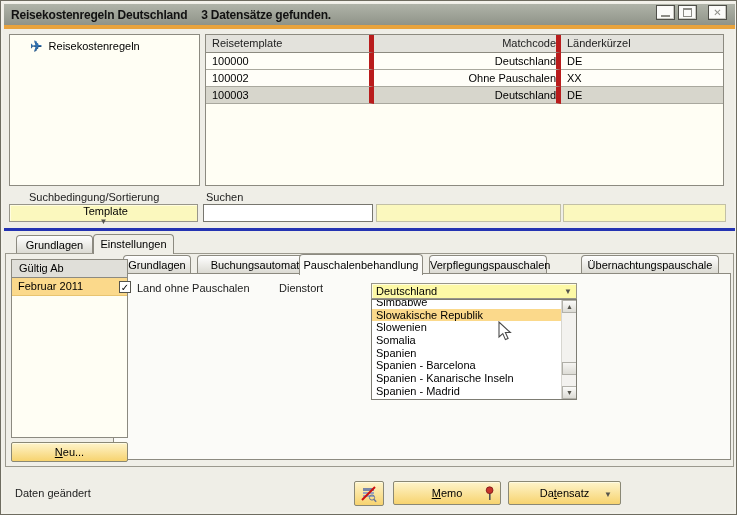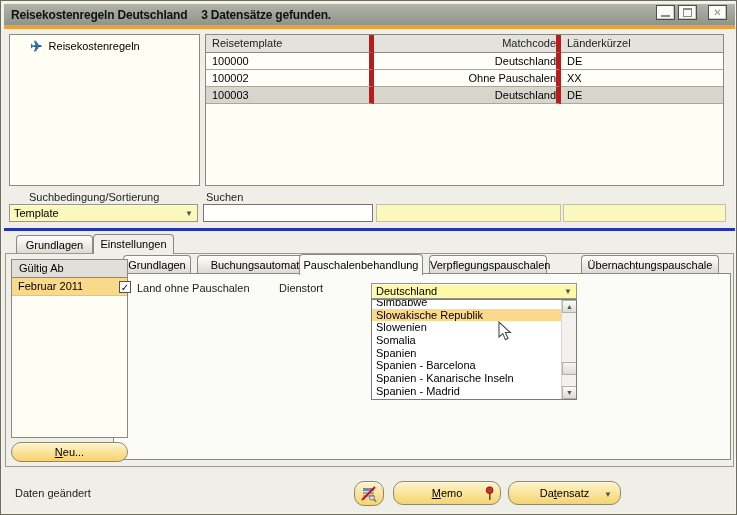--- a/index.html
+++ b/index.html
@@ -64,21 +64,21 @@
                  background:#FBFBF8; border:1px solid #8C8A80; z-index:3; }
 
   
   .validity-header { position:absolute; left:10px; top:258px; width:117px; height:19px; background:#E0DFD9;
                      border:1px solid #8C8A80; padding:2px 0 0 7px; z-index:4; }
   .validity-list { position:absolute; left:10px; top:276px; width:117px; height:161px;
                    background:#FFFEF4; border:1px solid #8C8A80; z-index:4; }
   .validity-item { height:18px; background:#FBD98B; padding:2px 0 0 6px; border-bottom:1px solid #E8C470; }
 
   .gold-btn { position:absolute; background:linear-gradient(#FEF4CB,#F7D36F); border:1px solid #8A8875;
-              border-radius:10px; text-align:center; box-shadow:inset 0 1px 0 #FFFBE2; z-index:4;
+              border-radius:2px; text-align:center; box-shadow:inset 0 1px 0 #FFFBE2; z-index:4;
               display:flex; align-items:center; justify-content:center; }
   .key { text-decoration:underline; }
 
   
   .checkbox { position:absolute; left:118px; top:280px; width:12px; height:12px; background:#FFF;
               border:1px solid #55544C; z-index:5; text-align:center; line-height:11px; font-size:10px; font-weight:bold; }
   .dd-closed { left:370px; top:282px; width:206px; height:16px; z-index:5; background:#FDF9A6; }
   .dd-list { position:absolute; left:370px; top:298px; width:206px; height:101px; background:#FFFFFF;
              border:1px solid #7D7C73; z-index:20; overflow:hidden; }
   .dd-items { position:absolute; left:0; top:-4px; width:189px; }
@@ -146,21 +146,21 @@
     </div>
     <div class="trow tr selected">
       <div class="tcell c1">100003</div>
       <div class="tcell c2">Deutschland</div>
       <div class="tcell c3">DE</div>
     </div>
   </div>
 
   <div class="lbl" style="left:12px; top:190px;margin-left:16px;">Suchbedingung/Sortierung</div>
   <div class="lbl" style="left:205px; top:190px;">Suchen</div>
-  <div class="combo" style="left:8px; top:203px; width:189px; height:18px;">
+  <div class="combo" style="left:8px; top:203px; width:189px; height:18px;flex-direction:column;">
     <span class="cb-text">Template</span>
     <span class="cb-arrow">▼</span>
   </div>
   <input class="search-input" value="" style="">
   <div class="ro-field" style="left:375px; width:185px;"></div>
   <div class="ro-field" style="left:562px; width:163px;"></div>
 
   <div class="blue-divider"></div>
 
   <div class="tab outer-tab" style="left:15px; width:77px;">Grundlagen</div>

